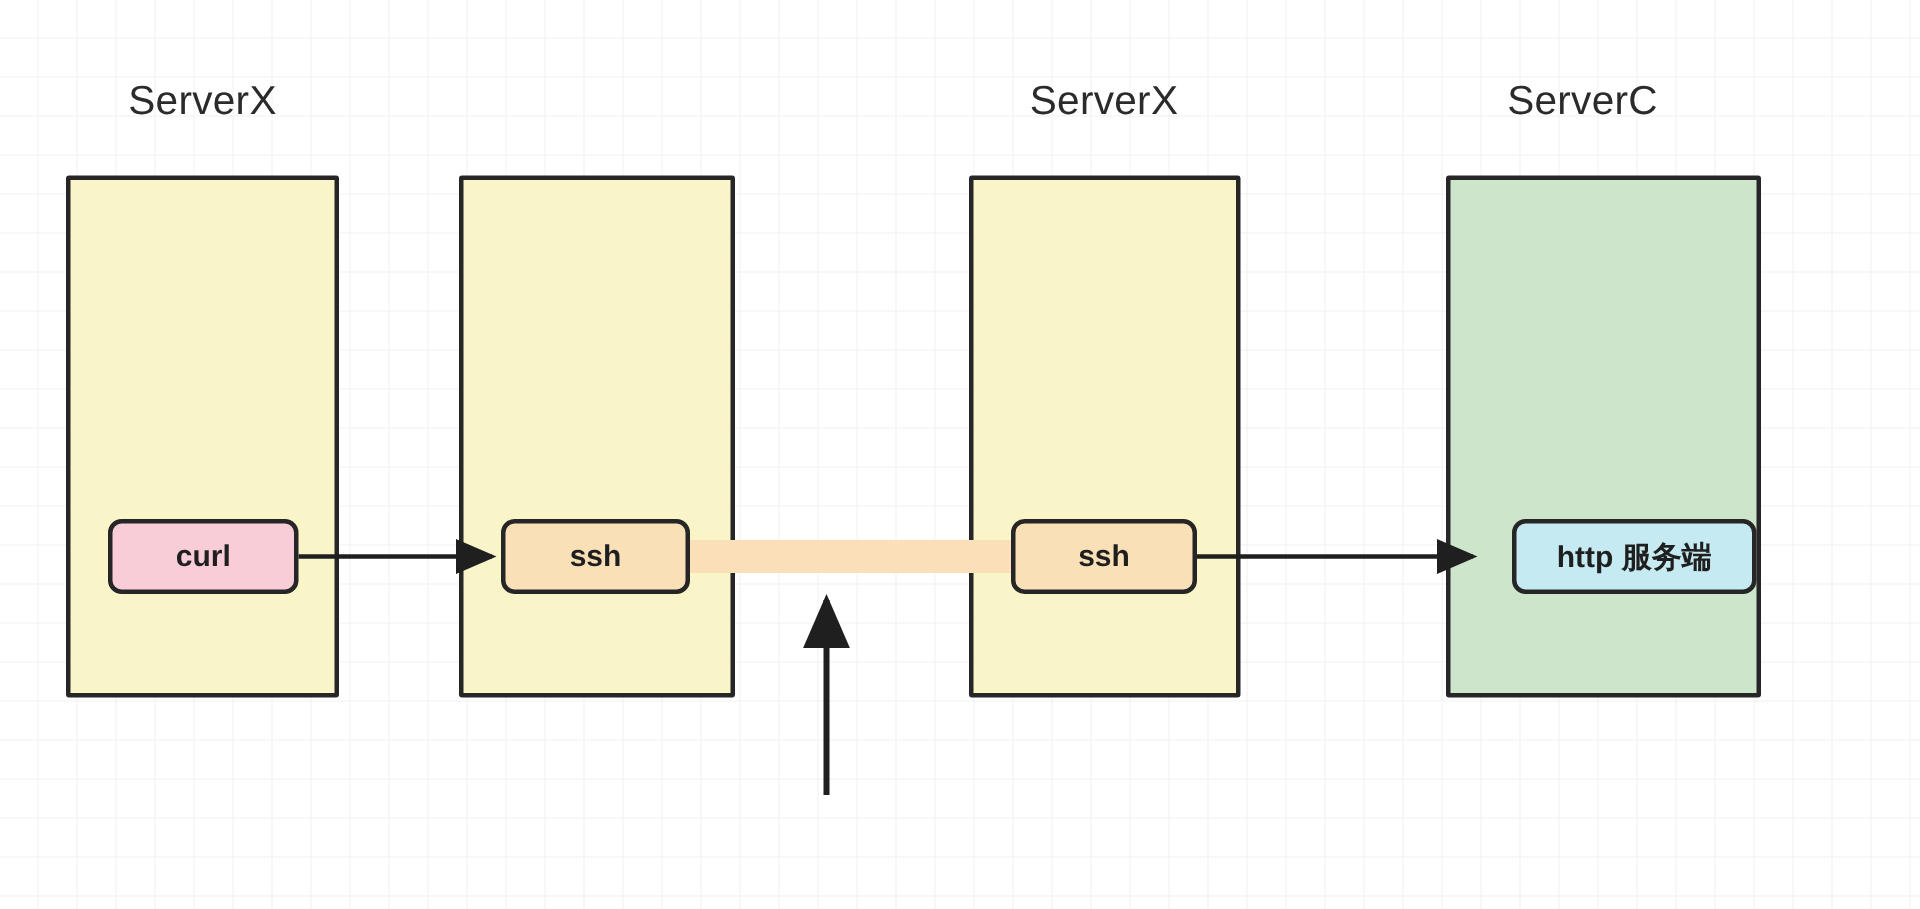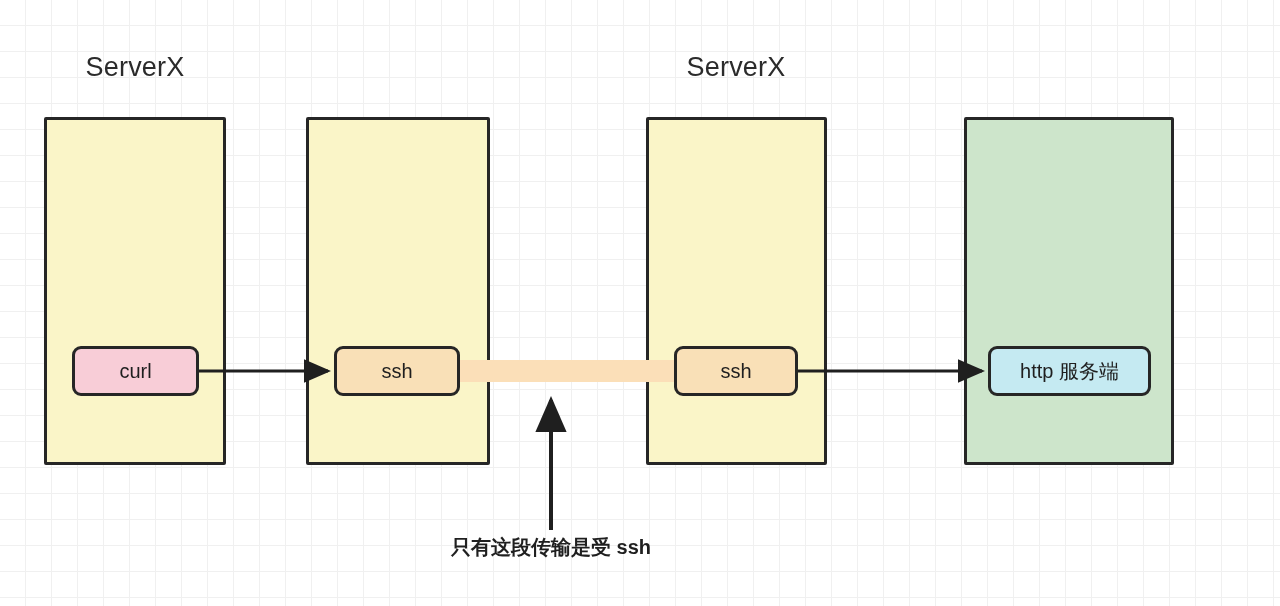--- a/index.html
+++ b/index.html
@@ -47,24 +47,25 @@
   .node {
     position: absolute;
     border: 3px solid #262626;
     border-radius: 9px;
     display: flex;
     align-items: center;
     justify-content: center;
     font-size: 20px;
     color: #1f1f1f;
     white-space: nowrap;
+    font-weight: bold;
   }
   .node.fill-pink   { background: #F8CDD7; }
   .node.fill-orange { background: #F9E0B7; align-items: center; }
-  .node.fill-blue   { background: #C5EAF2; }
+  .node.fill-blue   { background: #C5EAF2; margin-left: 20px; }
 
   
   .tunnel-band {
     position: absolute;
     background: #FBDFB8;
   }
 
   svg.links {
     position: absolute;
     left: 0;
@@ -86,20 +87,21 @@
     white-space: nowrap;
   }
 </style>
 </head>
 <body>
 
 <div id="canvas">
 
   <div class="server-label" style="left:35px; top:52px; width:200px;">ServerX</div>
   <div class="server-label" style="left:636px; top:52px; width:200px;">ServerX</div>
+  <div class="server-label" style="left:955px; top:52px; width:200px;">ServerC</div>
 
   <div class="server-box fill-yellow" style="left:44px; top:117px; width:182px; height:348px;"></div>
 
   <div class="server-box fill-yellow" style="left:306px; top:117px; width:184px; height:348px;"></div>
 
   <div class="server-box fill-yellow" style="left:646px; top:117px; width:181px; height:348px;"></div>
 
   <div class="server-box fill-green" style="left:964px; top:117px; width:210px; height:348px;"></div>
 
   <div class="tunnel-band" style="left:460px; top:360px; width:216px; height:22px;"></div>
@@ -128,16 +130,15 @@
 
   <div class="node fill-orange" style="left:674px; top:346px; width:124px; height:50px;">
     <span>ssh</span>
   </div>
 
   <div class="node fill-blue" style="left:988px; top:346px; width:163px; height:50px;">
     <span>http 服务端</span>
   </div>
 
   <div class="caption" style="left:351px; top:532px; width:400px;">
-    <div>只有这段传输是受 ssh</div>
   </div>
 
 </div>
 
 </body></html>

